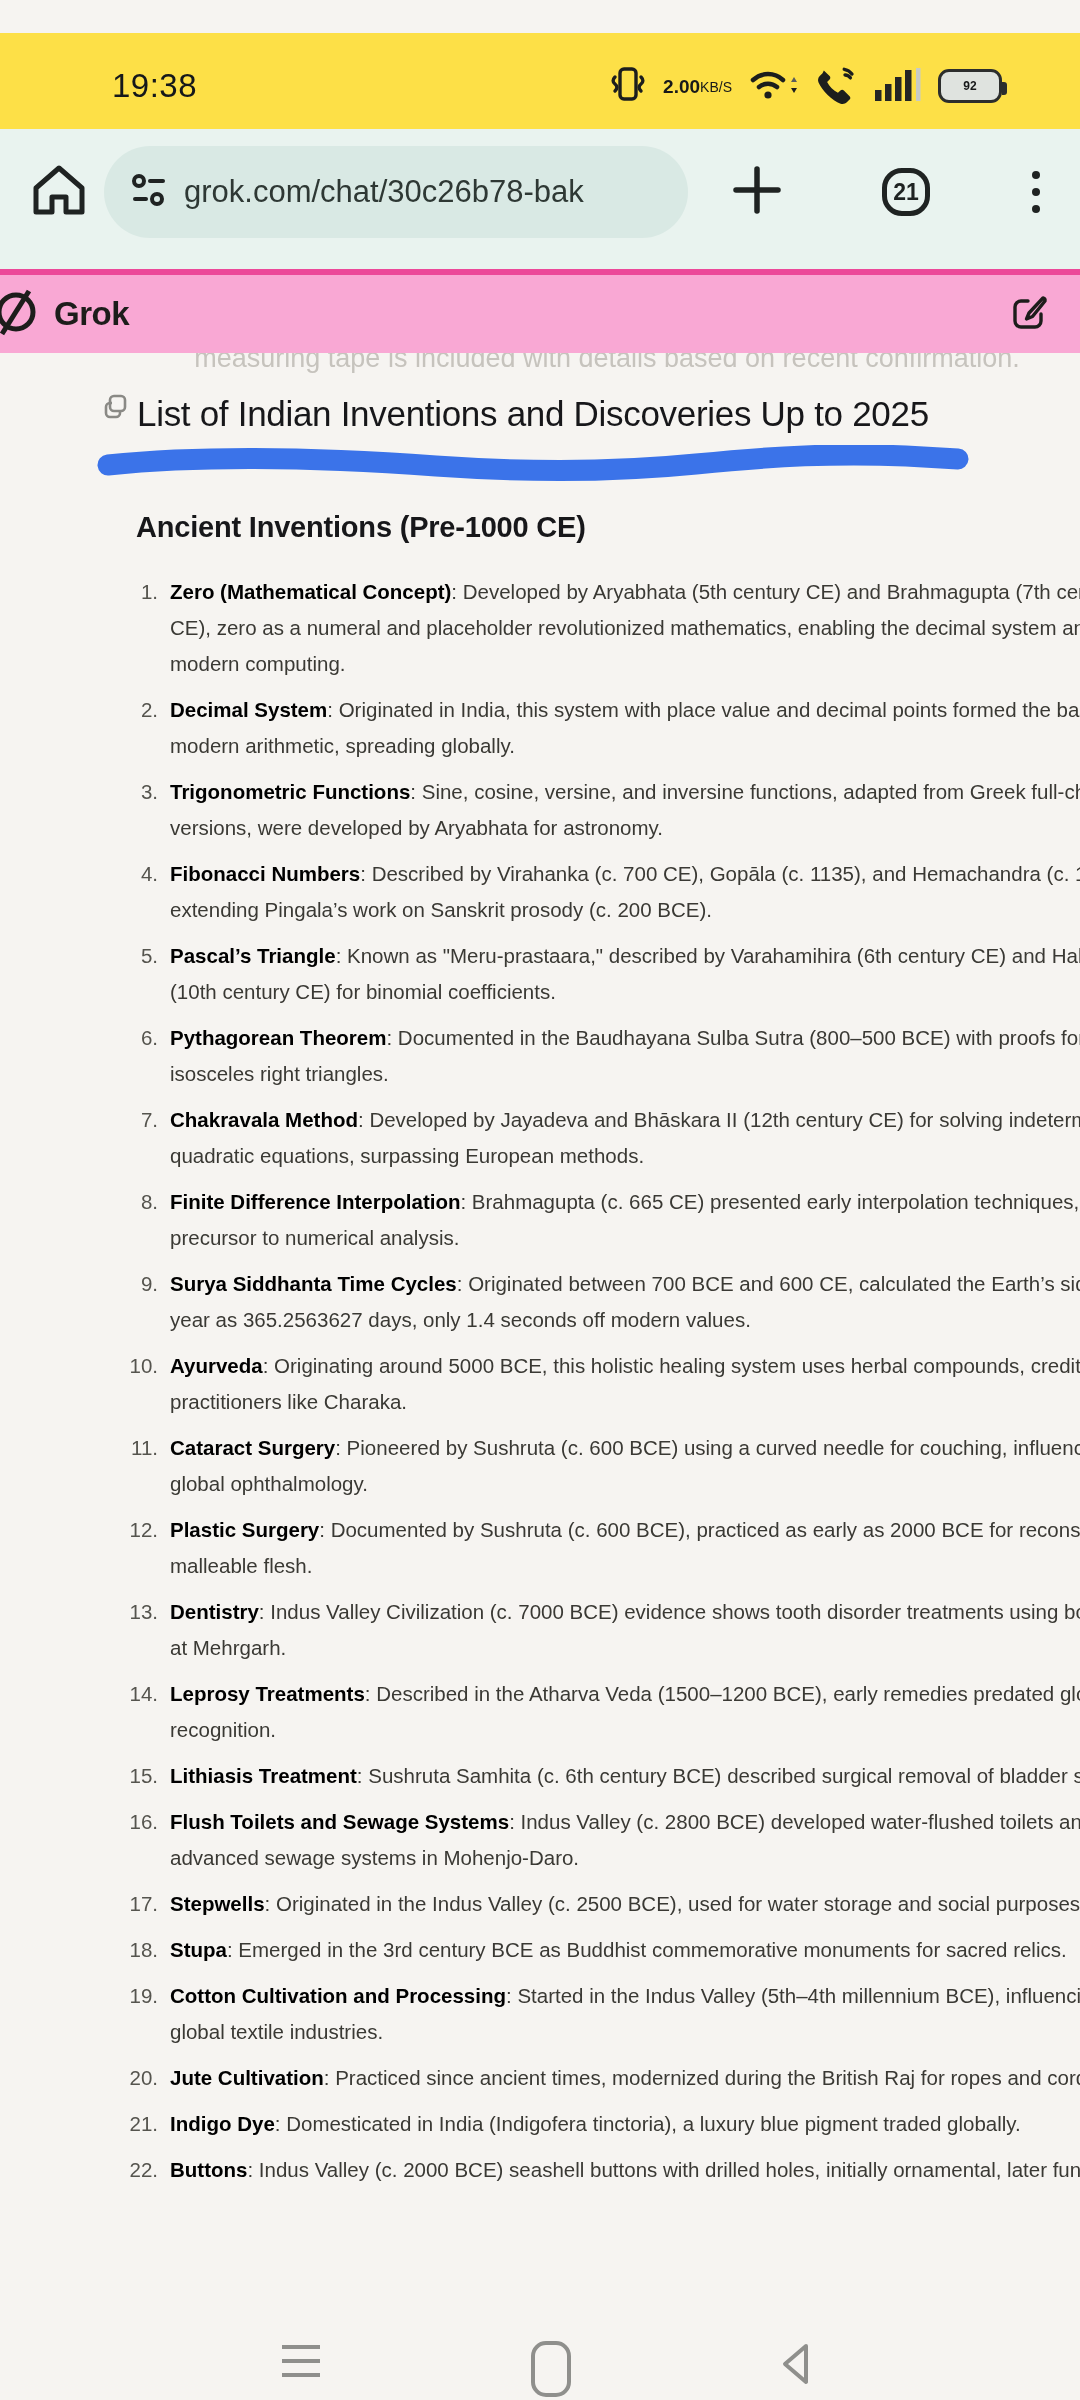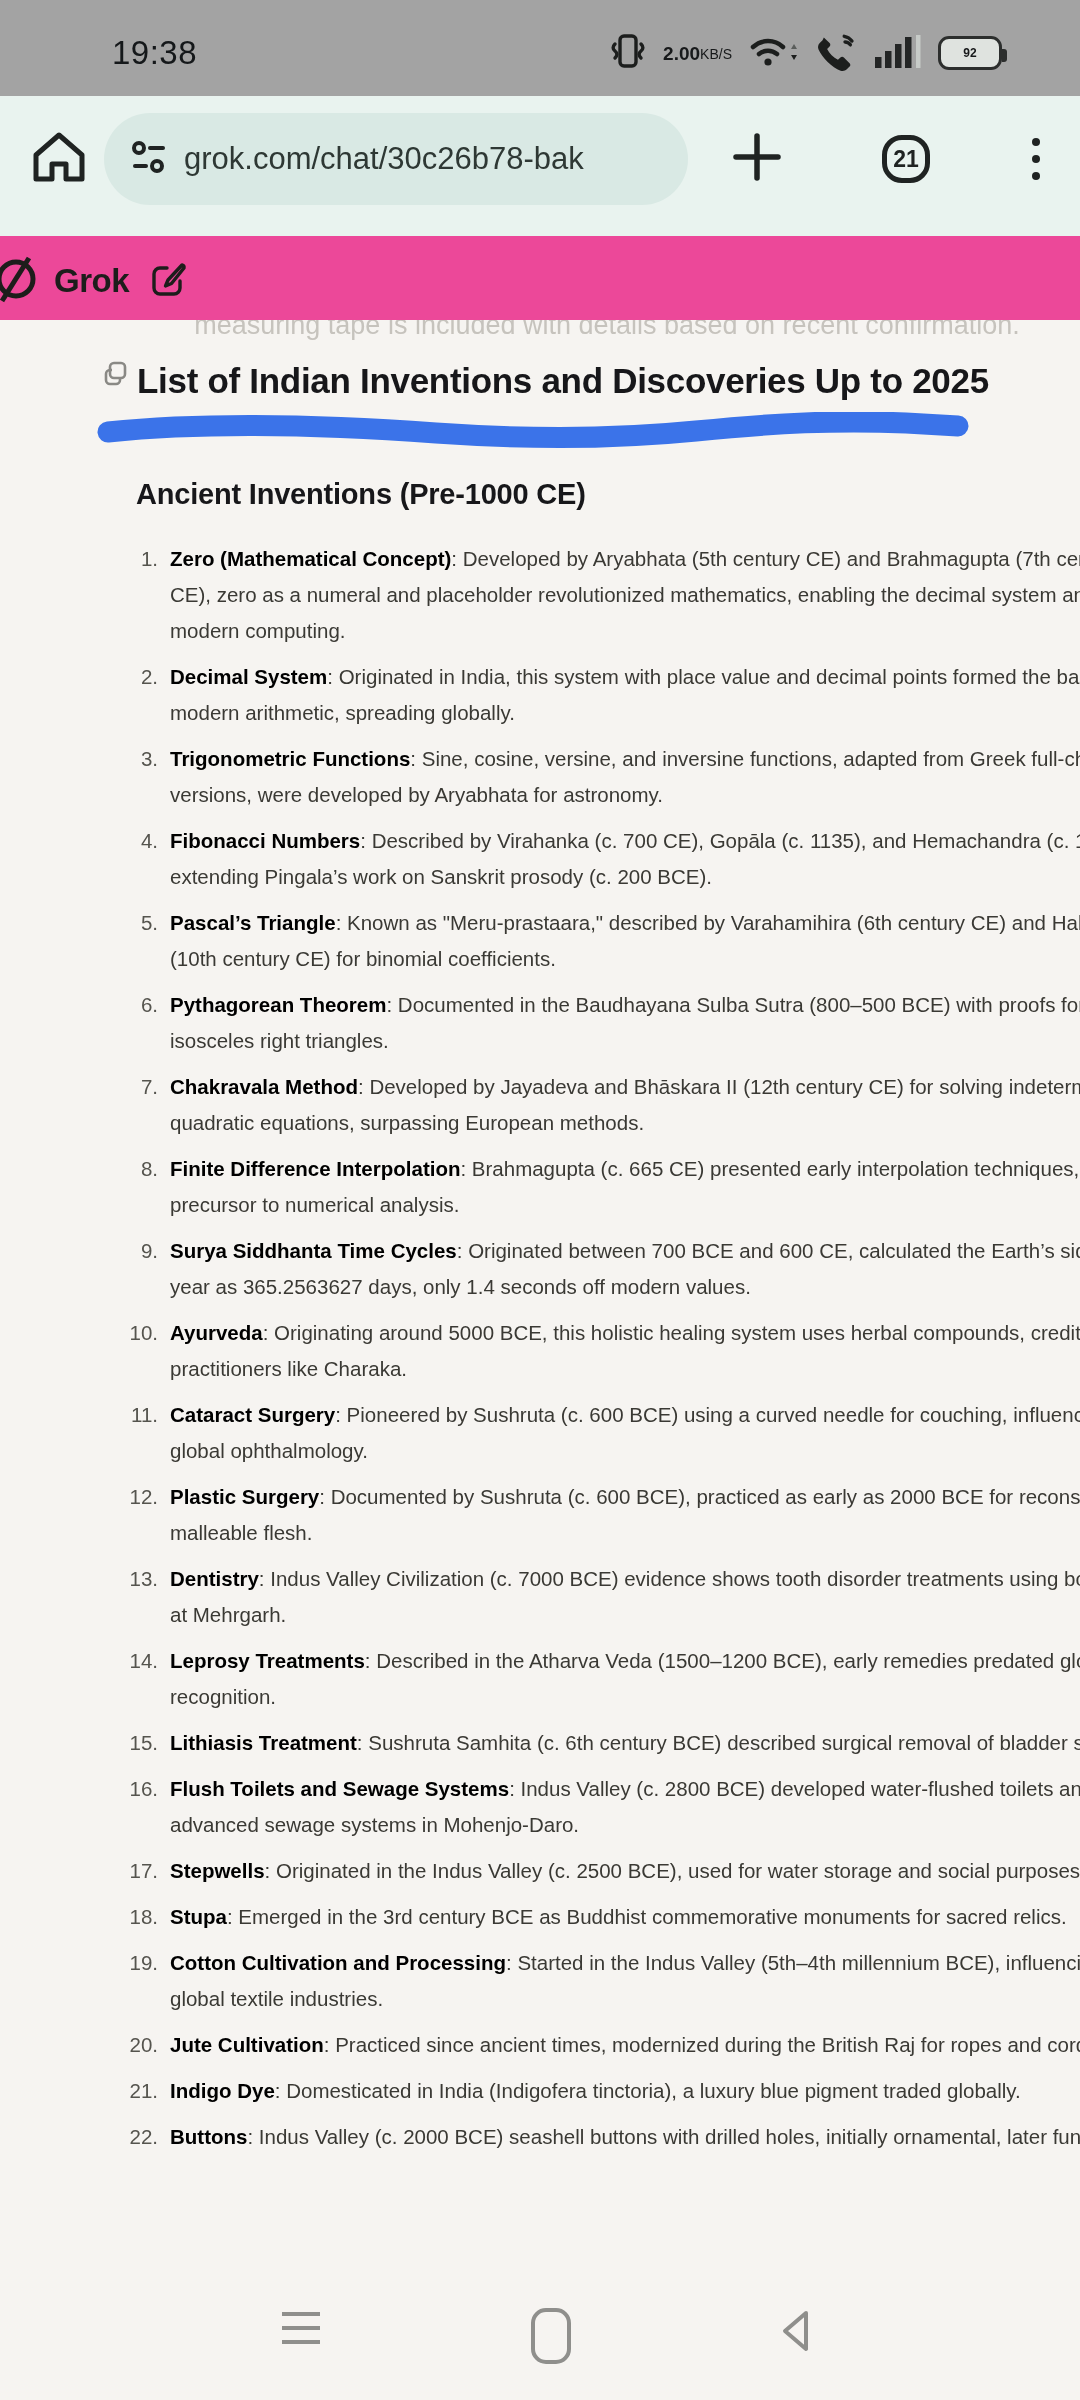--- a/index.html
+++ b/index.html
@@ -1,21 +1,21 @@
 <!DOCTYPE html>
 <html><head>
 <meta charset="utf-8">
 <style>
   * { margin:0; padding:0; box-sizing:border-box; }
   html,body { width:1080px; height:2400px; }
   body { font-family:"Liberation Sans", sans-serif; background:#f6f4f1; }
   .screen { position:relative; width:1080px; height:2400px; overflow:hidden; background:#f6f4f1; }
 
   
-  .statusbar { height:96px; background:#a3a3a3; display:flex; align-items:center; justify-content:space-between; padding:10px 78px 0 112px; }
+  .statusbar { height:96px; background:#fde047; display:flex; align-items:center; justify-content:space-between; padding:10px 78px 0 112px;margin-top:33px; }
   .time { font-size:33px; font-weight:500; color:#15181a; letter-spacing:.5px; }
   .status-icons { display:flex; align-items:center; gap:15px; }
   .netspeed { display:flex; flex-direction:row; align-items:center; line-height:1; color:#17191a; }
   .netspeed .spd { font-size:19px; font-weight:700; }
   .netspeed .unit { font-size:14px; font-weight:400; margin-top:1px; }
   .battery { position:relative; width:64px; height:34px; border:3.5px solid #2c2e2d; border-radius:11px; background:#dfe3df; display:flex; align-items:center; justify-content:center; }
   .battery span { font-size:12px; font-weight:600; color:#17191a; }
   .battery .nub { position:absolute; right:-8px; top:10px; width:5px; height:13px; background:#2c2e2d; border-radius:0 3px 3px 0; }
 
   
@@ -24,28 +24,28 @@
   .urlpill { flex:none; width:584px; height:92px; background:#d9e9e4; border-radius:46px; display:flex; align-items:center; padding:0 20px 0 26px; overflow:hidden; }
   .urlpill .url { font-size:31px; color:#2e3834; margin-left:16px; white-space:nowrap; }
   .tb-right { flex:1; display:flex; align-items:center; justify-content:space-between; padding:0 10px 0 42px; }
   .tabbox { width:48px; height:48px; border:5px solid #1f2322; border-radius:20px; display:flex; align-items:center; justify-content:center; }
   .tabbox span { font-size:23px; font-weight:700; color:#1f2322; }
   .kebab { display:flex; flex-direction:column; gap:9px; padding:4px; }
   .kebab i { width:8px; height:8px; border-radius:50%; background:#1f2322; }
 
   
   .page { position:relative; height:2156px; background:#f6f4f1; overflow:hidden; }
-  .siteheader { position:relative; z-index:3; height:78px; background:#ec4899; display:flex; align-items:center; padding:0 30px 0 0;gap:20px; }
+  .siteheader { position:relative; z-index:3; height:78px; background:#f9a8d4; display:flex; align-items:center; justify-content:space-between; padding:0 30px 0 0;gap:20px; }
   .brand { display:flex; align-items:center; gap:10px; margin-left:-8px; }
   .brand .brandname { font-size:33px; font-weight:600; color:#1d1d1b; letter-spacing:-.5px; }
   .prevline { height:24px; overflow:hidden; padding-left:134px; }
   .prevline span { display:block; margin-top:-10px; font-size:27px; color:#c6c3bd; white-space:nowrap;text-align:center; }
 
   .titlerow { display:flex; align-items:flex-start; margin:16px 0 0 102px; }
-  .titlerow h1 { font-size:35px; font-weight:700; color:#17171a; letter-spacing:-.3px; margin-left:8px; line-height:1.2; white-space:nowrap; }
+  .titlerow h1 { font-size:35px; font-weight:400; color:#17171a; letter-spacing:-.3px; margin-left:8px; line-height:1.2; white-space:nowrap; }
   .copyic { margin-top:0px; flex:none; }
 
   .scribble { display:block; margin:10px 0 0 96px; }
 
   .sectionhead { margin:28px 0 0 136px; font-size:29px; font-weight:700; color:#17171a; letter-spacing:-.2px; }
 
   ol.inventions { list-style:none; counter-reset:item; margin-top:30px; }
   ol.inventions li { counter-increment:item; position:relative; width:1162px; padding-left:170px; font-size:20.5px; line-height:36px; color:#3a3934; margin-bottom:10px; }
   ol.inventions li::before { content:counter(item) "."; position:absolute; left:0; top:0; width:158px; text-align:right; color:#55544e; }
   ol.inventions li b { font-weight:700; color:#000000;text-align:right; }

